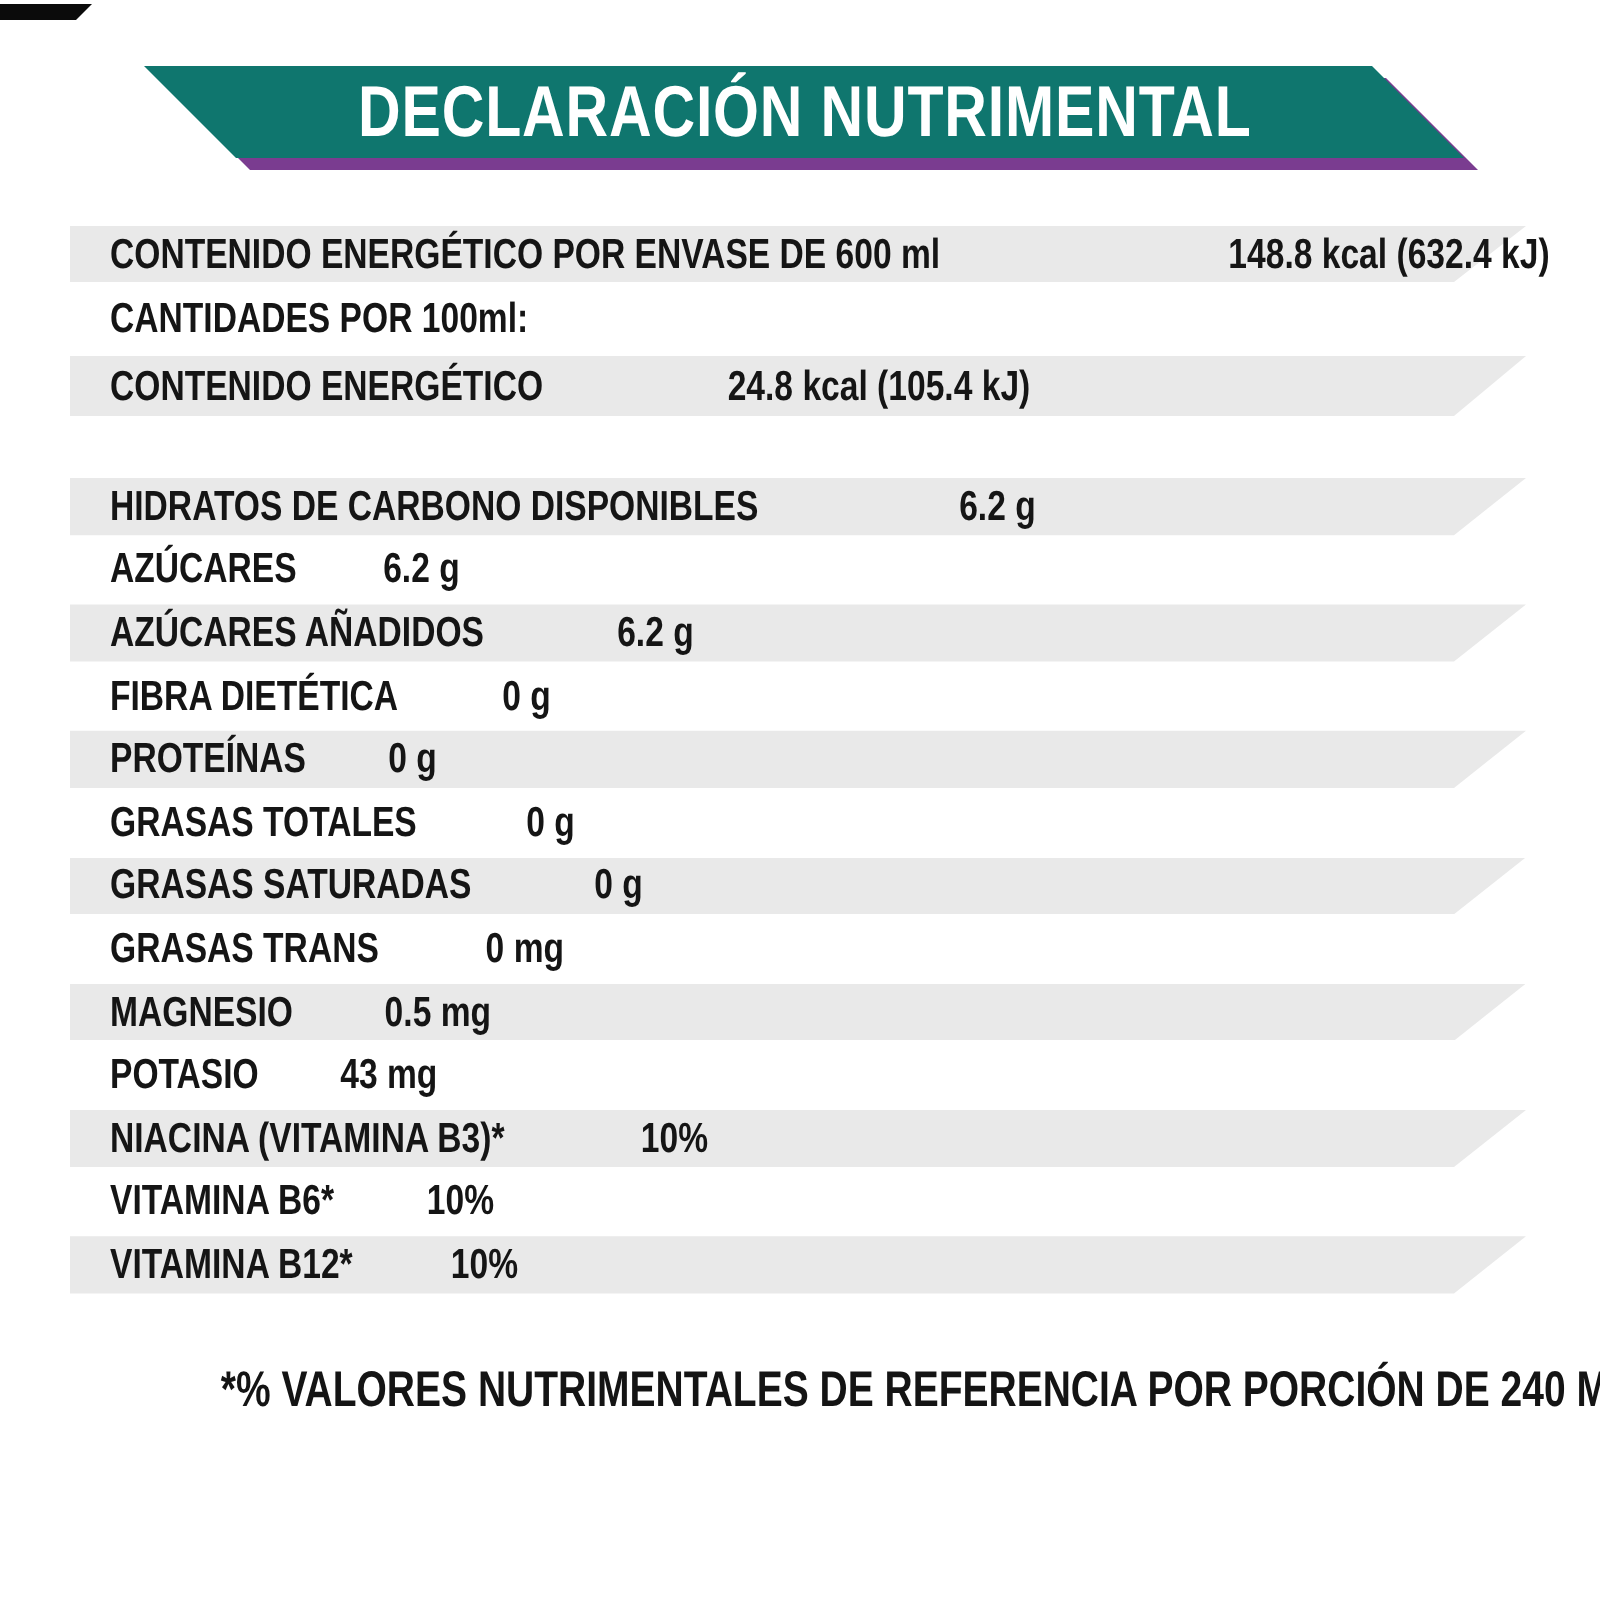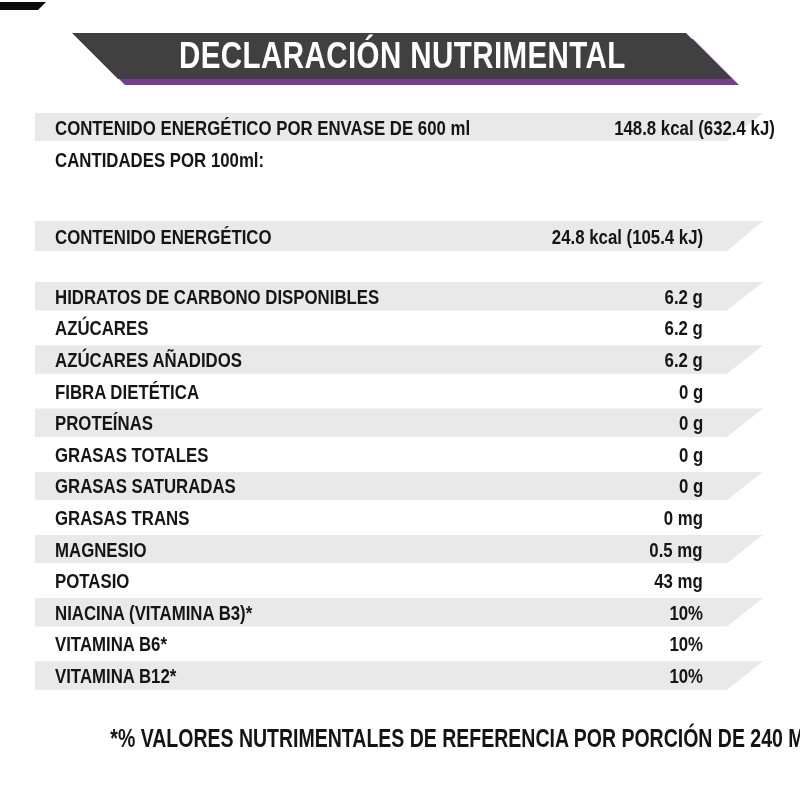--- a/index.html
+++ b/index.html
@@ -15,37 +15,37 @@
     position:absolute;left:0;top:2px;width:46px;height:8px;background:#0b0b0b;
     clip-path:polygon(0 0,100% 0,calc(100% - 8px) 100%,0 100%);
   }
 
   
   .banner-purple,.banner-black{
     position:absolute;width:660px;height:46px;
     clip-path:polygon(0 0,614px 0,660px 100%,46px 100%);
   }
   .banner-purple{left:79px;top:39px;background:#7a3c90;}
-  .banner-black{left:72px;top:33px;background:#404040;
+  .banner-black{left:72px;top:33px;background:#0f766e;
     display:flex;align-items:center;justify-content:center;}
   .banner-title{
     color:#ffffff;font-weight:700;font-size:36px;white-space:nowrap;
     display:inline-block;transform:scaleX(0.82);transform-origin:center center;
     letter-spacing:0.5px;
   }
 
   
   .content{position:absolute;left:0;top:112px;width:800px;}
   .row{
-    position:relative;display:flex;align-items:center;justify-content:space-between;
+    position:relative;display:flex;align-items:center;
     padding-left:55px;padding-right:97px;box-sizing:border-box;width:800px;
   }
   .sec-a .row-0{height:31px;}
   .sec-a .row-1{height:34px;}
-  .sec-a .row-2{height:33px;margin-top:43px;}
+  .sec-a .row-2{height:33px;}
   .sec-b .row{height:31.6px;gap:10px;}
   .band{
     position:absolute;left:35px;top:1px;bottom:2px;width:728px;background:#e9e9e9;
     clip-path:polygon(0 0,100% 0,calc(100% - 36px) 100%,0 100%);
     z-index:0;
   }
   .lbl,.val{
     position:relative;z-index:1;font-weight:700;font-size:21px;white-space:nowrap;
   }
   .lbl{display:inline-block;transform:scaleX(0.8);transform-origin:left center;}

